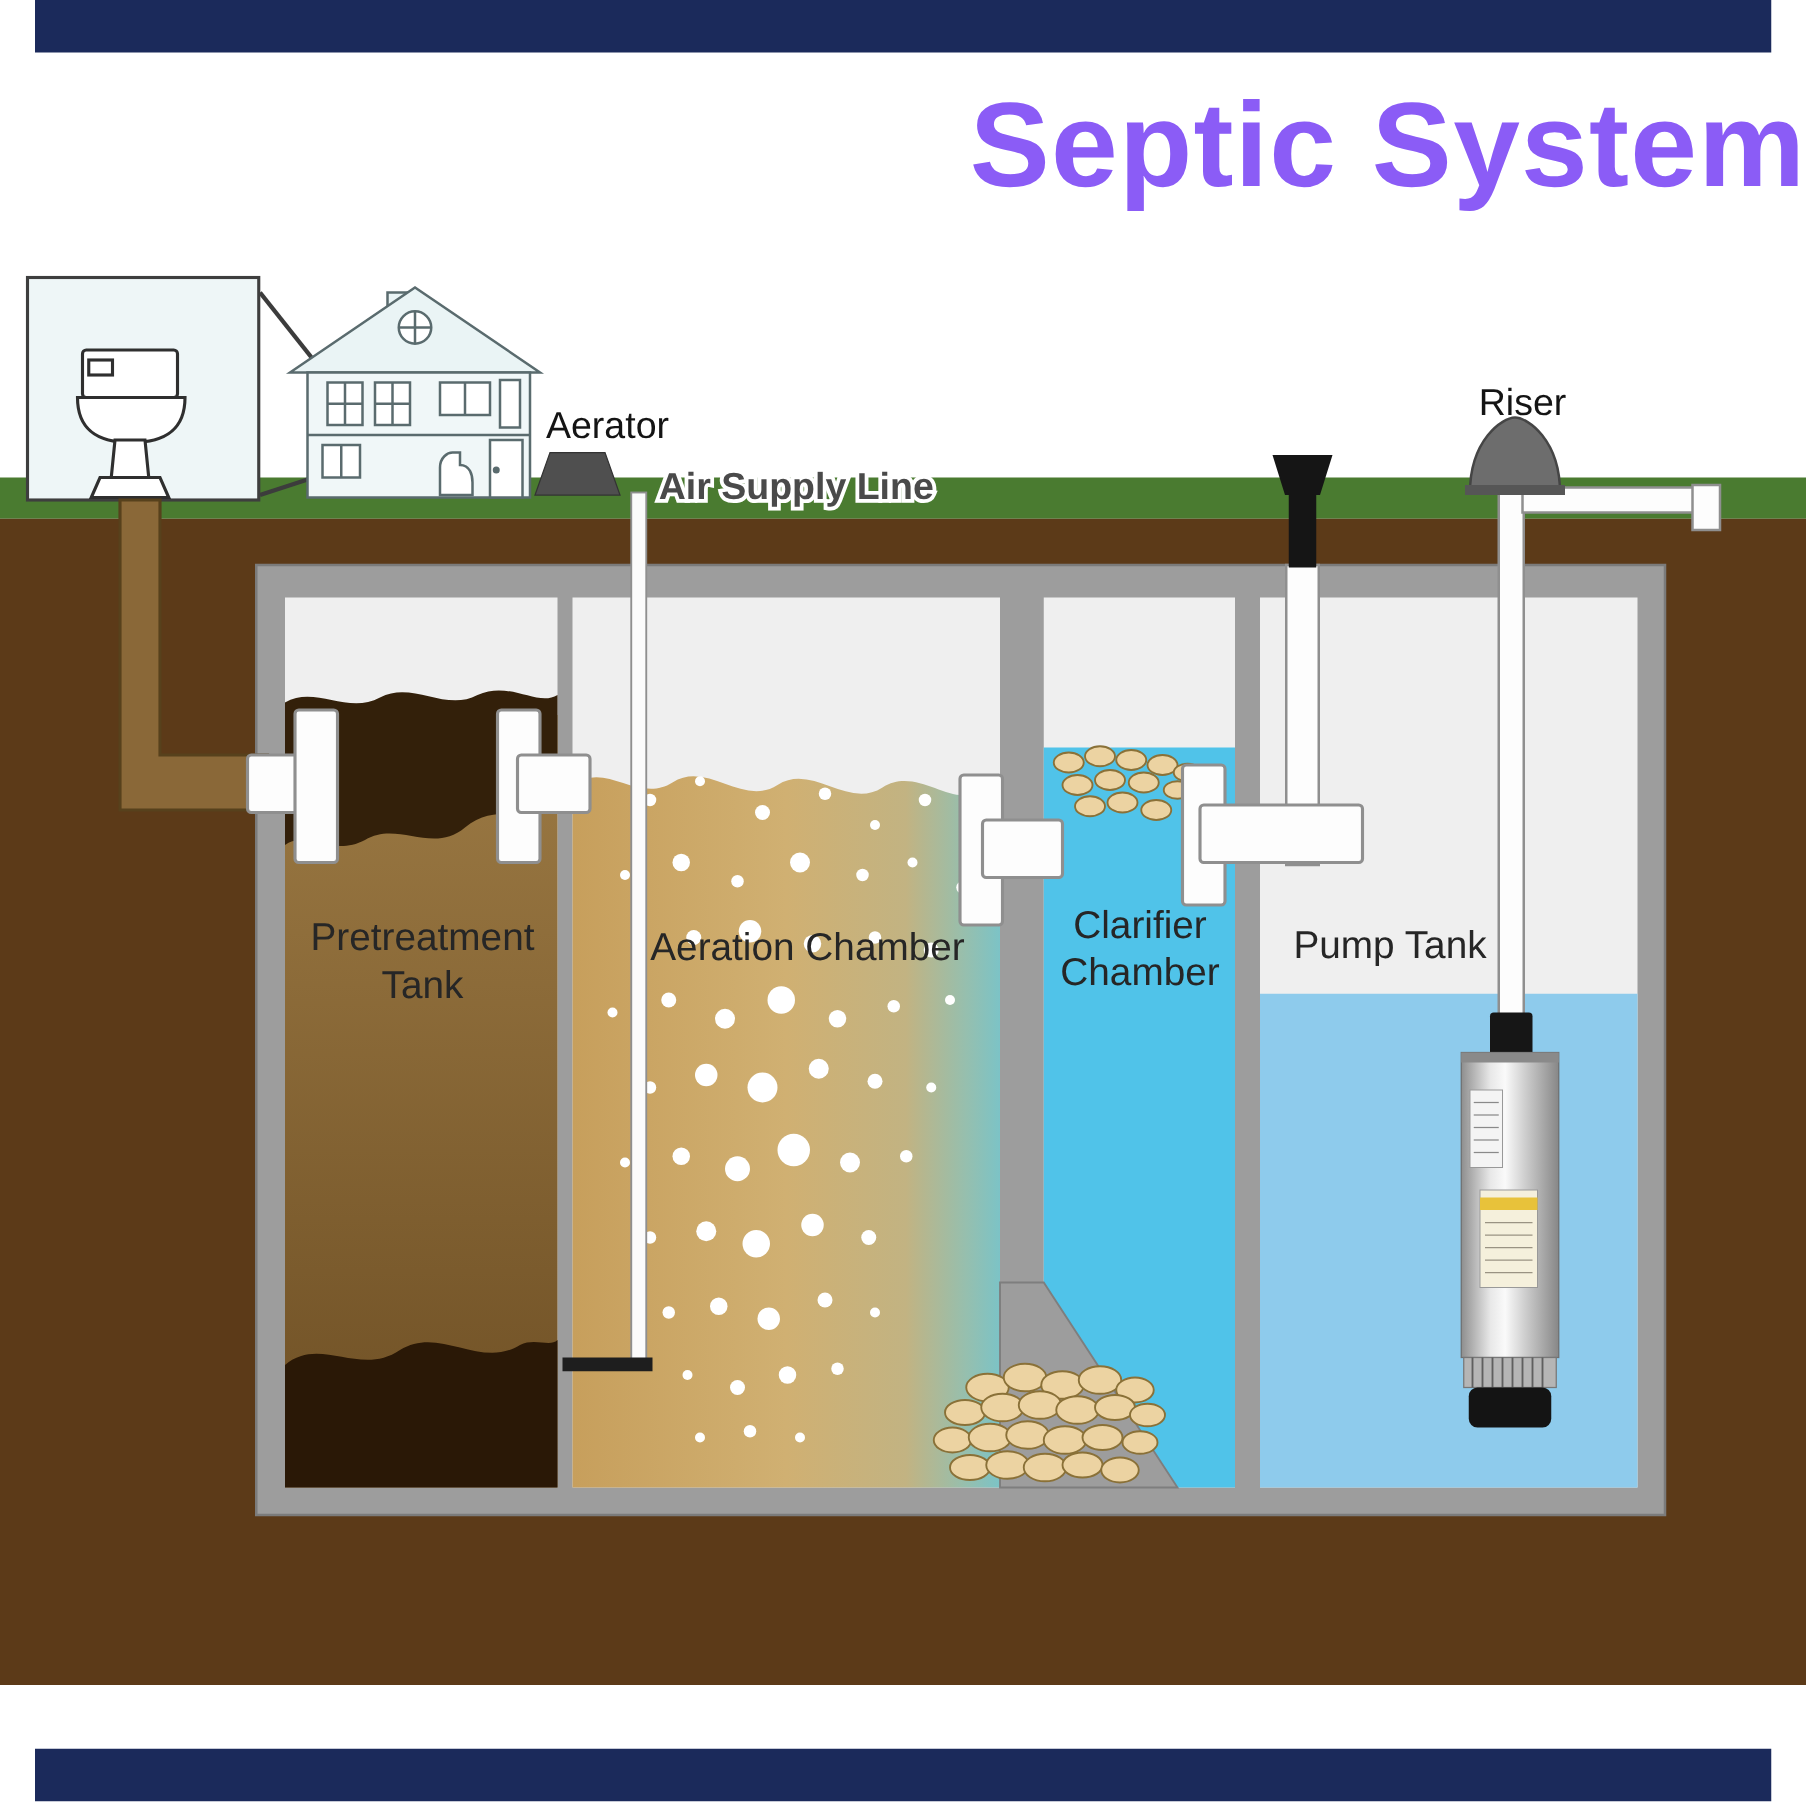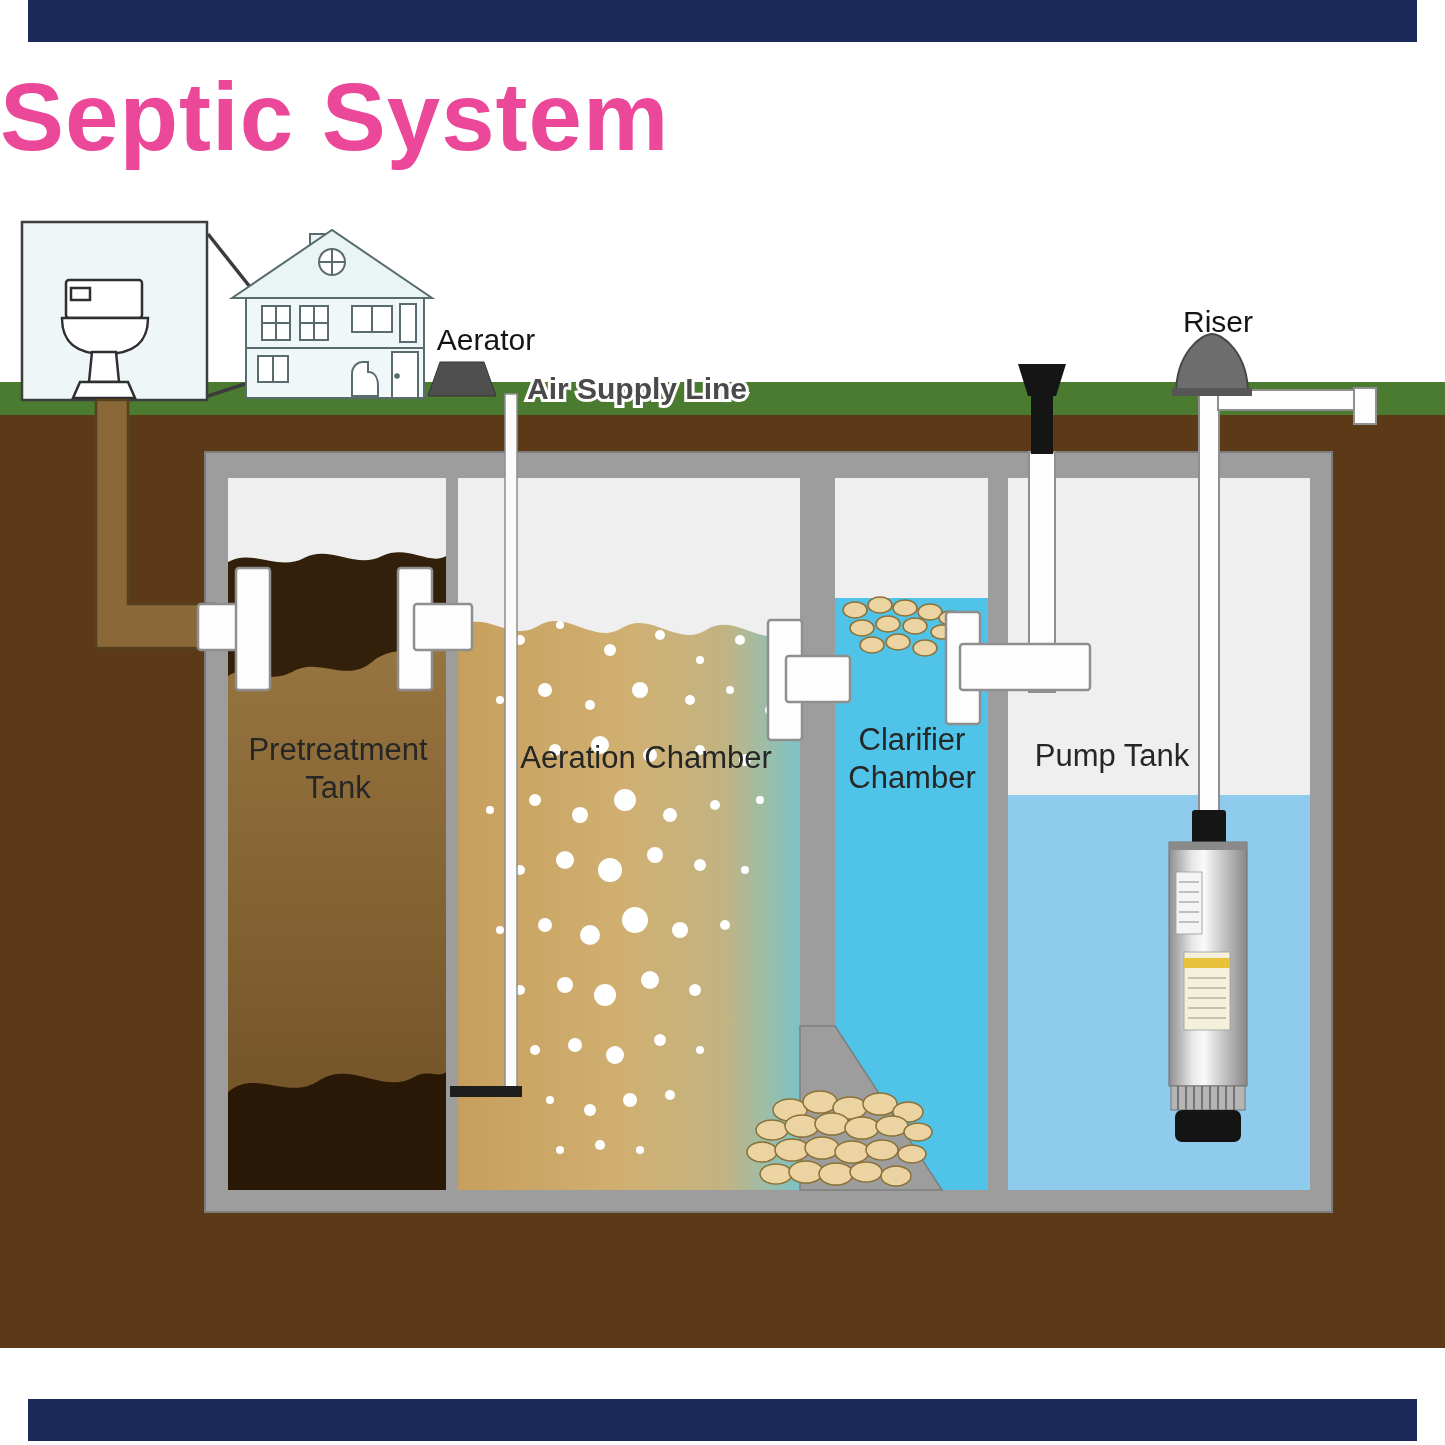--- a/index.html
+++ b/index.html
@@ -1,22 +1,22 @@
 <!DOCTYPE html>
 <html><head>
 <meta charset="utf-8">
 <style>
   html,body{margin:0;padding:0;background:#ffffff;}
   #page{position:relative;width:1445px;height:1445px;background:#ffffff;overflow:hidden;
         font-family:"Liberation Sans",sans-serif;}
   .bar{position:absolute;left:28px;right:28px;height:42px;background:#1b2a5b;}
   #top-bar{top:0;}
   #bottom-bar{bottom:4px;}
-  #title{position:absolute;top:62px;left:0;width:100%;text-align:left;
-         font-size:96px;font-weight:bold;color:#ec4899;letter-spacing:1px;}
+  #title{position:absolute;top:62px;left:0;width:100%;text-align:right;
+         font-size:96px;font-weight:bold;color:#8b5cf6;letter-spacing:1px;}
   svg{position:absolute;left:0;top:0;}
   svg text{font-family:"Liberation Sans",sans-serif;}
   .chamber-label{font-size:31px;fill:#262626;}
   .ground-label{font-size:30px;fill:#141414;}
   .halo-label{font-size:30px;fill:#4a4a4a;stroke:#ffffff;stroke-width:6px;paint-order:stroke;font-weight:bold;}
 </style>
 </head>
 <body>
 
 <div id="page">

